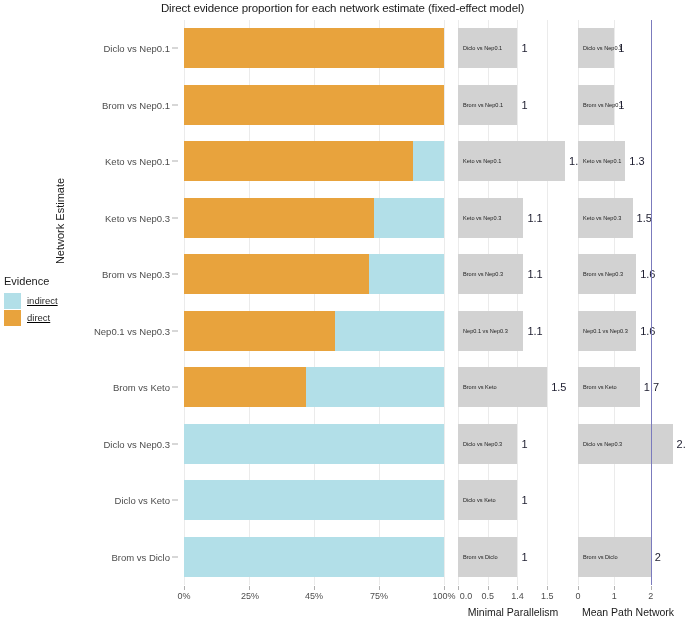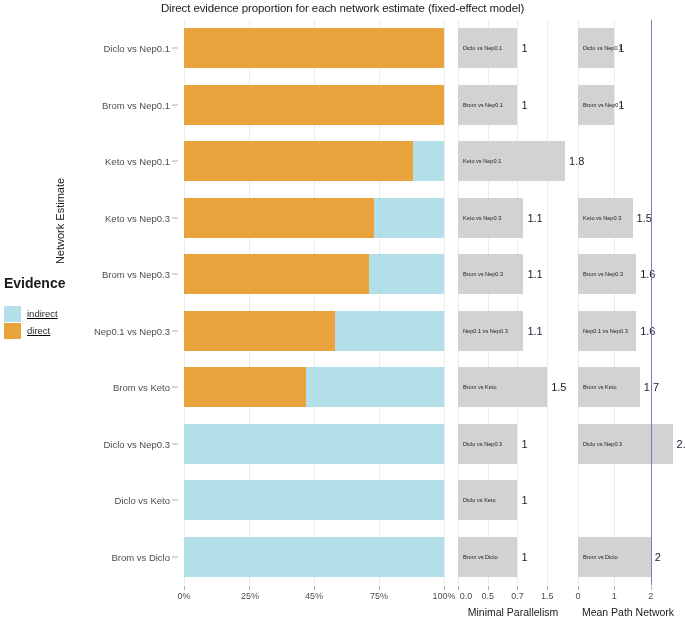--- a/index.html
+++ b/index.html
@@ -14,21 +14,21 @@
 
   
   .chart-title {
     position: absolute; top: 2px; left: 0; width: 685px;
     text-align: center; font-size: 11.5px; color: #1a1a1a;
     letter-spacing: -0.1px;
   }
 
   
   .legend { position: absolute; left: 4px; top: 275px; width: 66px; }
-  .legend-title { font-size: 14px; color: #1a1a1a; margin-bottom: 14px; font-weight: bold; }
+  .legend-title { font-size: 11px; color: #1a1a1a; margin-bottom: 5px; }
   .legend-row { display: flex; align-items: center; height: 17px; text-decoration: underline; }
   .legend-swatch { width: 17px; height: 16px; margin-right: 6px; flex: none; }
   .legend-label { font-size: 9.5px; color: #2a2a2a; }
 
   
   .yaxis-title {
     position: absolute; left: -20px; top: 215px;
     width: 160px; text-align: center;
     transform: rotate(-90deg);
     font-size: 11px; color: #1a1a1a;
@@ -254,20 +254,26 @@
             <div class="inbar-label">Diclo vs Nep0.1</div>
           </div>
           <div class="val-label" style="left: 36.3636px;">1</div>
         </div>
         <div class="bar-row" style="top: 64.975px; height: 39.55px;">
           <div class="seg grey" style="left: 0px; width: 36.3636px;">
             <div class="inbar-label">Brom vs Nep0.1</div>
           </div>
           <div class="val-label" style="left: 36.3636px;">1</div>
         </div>
+        <div class="bar-row" style="top: 121.475px; height: 39.55px;">
+          <div class="seg grey" style="left: 0px; width: 47.2727px;">
+            <div class="inbar-label">Keto vs Nep0.1</div>
+          </div>
+          <div class="val-label" style="left: 47.2727px;">1.3</div>
+        </div>
         <div class="bar-row" style="top: 177.975px; height: 39.55px;">
           <div class="seg grey" style="left: 0px; width: 54.5455px;">
             <div class="inbar-label">Keto vs Nep0.3</div>
           </div>
           <div class="val-label" style="left: 54.5455px;">1.5</div>
         </div>
         <div class="bar-row" style="top: 234.475px; height: 39.55px;">
           <div class="seg grey" style="left: 0px; width: 58.1818px;">
             <div class="inbar-label">Brom vs Nep0.3</div>
           </div>
@@ -313,21 +319,21 @@
       <div class="xtick-mark" style="left: 260px;"></div>
       <div class="xtick-text" style="left: 260px;">100%</div>
     </div>
   <div class="xaxis" id="xaxis-par">
     <div class="xaxis-title">Minimal Parallelism</div>
   <div class="xtick-mark" style="left: 0px;"></div>
       <div class="xtick-text" style="left: 8px;">0.0</div>
       <div class="xtick-mark" style="left: 29.7297px;"></div>
       <div class="xtick-text" style="left: 29.7297px;">0.5</div>
       <div class="xtick-mark" style="left: 59.4595px;"></div>
-      <div class="xtick-text" style="left: 59.4595px;">0.7</div>
+      <div class="xtick-text" style="left: 59.4595px;">1.4</div>
       <div class="xtick-mark" style="left: 89.1892px;"></div>
       <div class="xtick-text" style="left: 89.1892px;">1.5</div>
     </div>
   <div class="xaxis" id="xaxis-mpl">
     <div class="xaxis-title">Mean Path Network</div>
   <div class="xtick-mark" style="left: 0px;"></div>
       <div class="xtick-text" style="left: 0px;">0</div>
       <div class="xtick-mark" style="left: 36.3636px;"></div>
       <div class="xtick-text" style="left: 36.3636px;">1</div>
       <div class="xtick-mark" style="left: 72.7273px;"></div>

